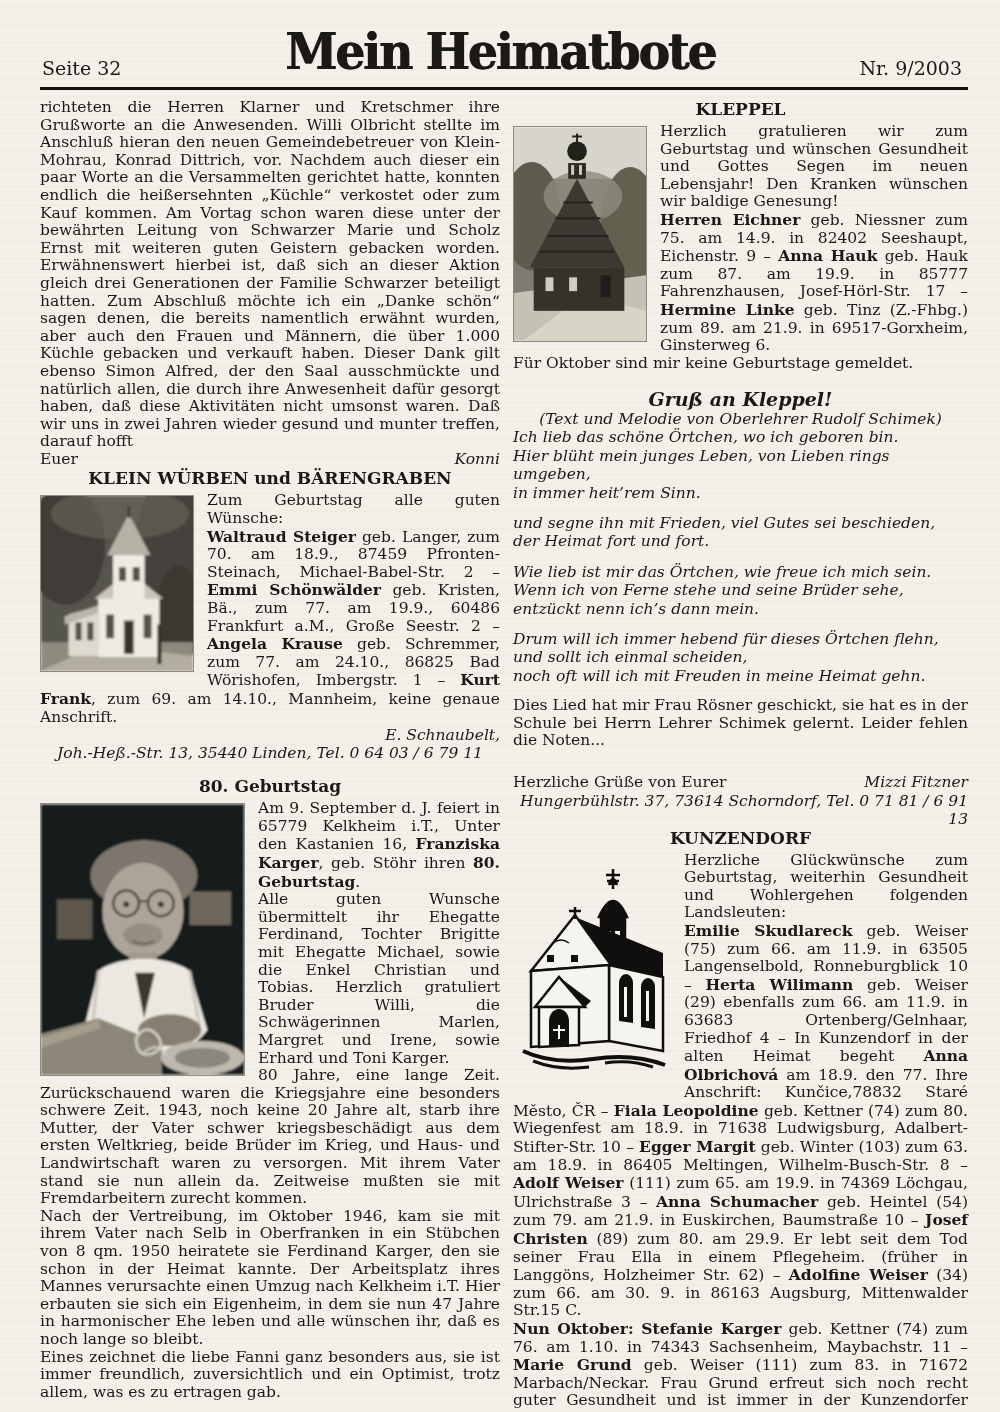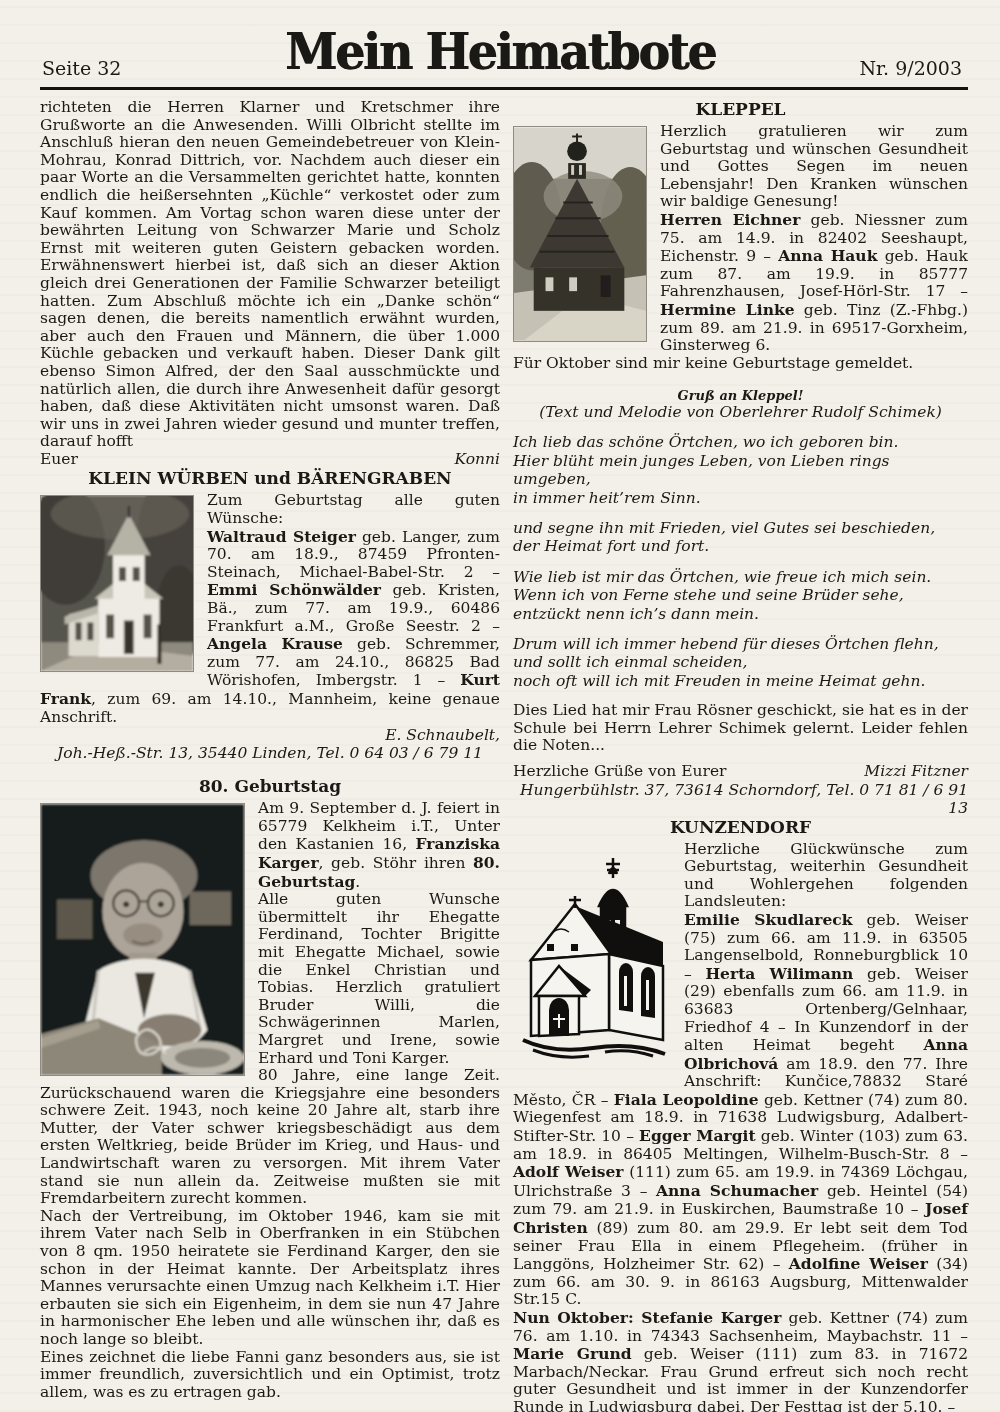--- a/index.html
+++ b/index.html
@@ -30,23 +30,23 @@
   .h-sec{font-size:17px;font-weight:bold;text-align:center}
   .media::after{content:"";display:block;clear:both}
   .ph{float:left;margin:3px 13px 3px 0;border:1px solid #8f8b82;display:block}
   .ph-ink{float:left;margin:3px 13px 3px 0;display:block}
   .b{font-weight:bold}
   .i{font-style:italic}
   .sigrow{display:flex;justify-content:space-between;font-size:15.5px;line-height:17.6px}
   .sig-r{text-align:right;font-style:italic;font-size:15.5px;line-height:18px}
   .sig-c{text-align:center;font-style:italic;font-size:15.5px;line-height:18px}
   
-  .poemhead{font-size:13px;font-weight:bold;font-style:italic;text-align:center;margin-top:16px}
-  .poemsub{font-size:15.5px;font-style:italic;text-align:center;margin-bottom:12px}
-  .stanza{font-style:italic;font-size:15.5px;line-height:18.4px;margin-bottom:12px}.mt14{margin-top:14px}.mt18{margin-top:8px}.mt24{}
+  .poemhead{font-size:19px;font-weight:bold;font-style:italic;text-align:center;margin-top:16px}
+  .poemsub{font-size:15.5px;font-style:italic;text-align:center;}
+  .stanza{font-style:italic;font-size:15.5px;line-height:18.4px;margin-bottom:12px}.mt14{margin-top:14px}.mt18{margin-top:24px}.mt24{}
   .mb4{margin-bottom:4px}
 </style>
 </head>
 <body>
 
 <div class="bleed"></div>
 
 <header>
   <div class="masthead">Mein Heimatbote</div>
   <div class="meta meta-left">Seite 32</div>

